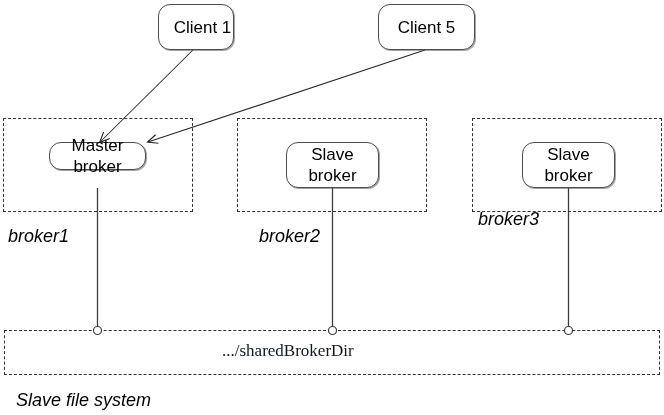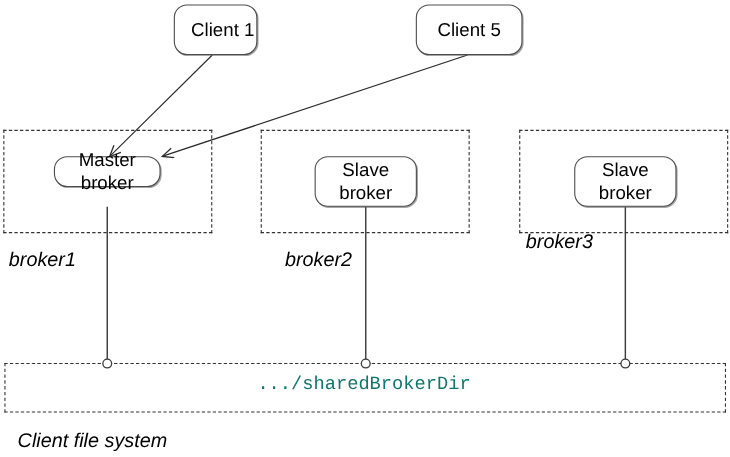--- a/index.html
+++ b/index.html
@@ -63,26 +63,25 @@
     font-style: italic;
     font-size: 18px;
     color: #000000;
     white-space: nowrap;
   }
 
   
   .mono-label {
     position: absolute;
     z-index: 2;
-    font-family: Liberation Mono, monospace;
+    font-family: Liberation Serif, serif;
     font-size: 17px;
     letter-spacing: 0px;
-    color: #0f766e;
+    color: #0f172a;
     white-space: nowrap;
-    margin-left: 12px;
   }
 </style>
 </head>
 <body>
 
 <div id="canvas">
 
   <svg class="layer below" viewBox="0 0 664 415">
     <defs>
       <marker id="arrowOpen" markerWidth="14" markerHeight="14" refX="10" refY="5" orient="auto" markerUnits="userSpaceOnUse">
@@ -129,21 +128,21 @@
   </div>
 
   <div class="caption" style="left:8px; top:226px;">broker1</div>
   <div class="caption" style="left:259px; top:226px;">broker2</div>
   <div class="caption" style="left:478px; top:209px;">broker3</div>
 
   <div class="group-box" style="left:4px; top:330px; width:656px; height:45px;"></div>
 
   <div class="mono-label" style="left:222px; top:341px;">.../sharedBrokerDir</div>
 
-  <div class="caption" style="left:16px; top:390px;">Client file system</div>
+  <div class="caption" style="left:16px; top:390px;">Slave file system</div>
 
   <svg class="layer above" viewBox="0 0 664 415">
     <circle cx="97.5" cy="330.5" r="4" fill="#ffffff" stroke="#3c3c3c" stroke-width="1.2"></circle>
     <circle cx="332.5" cy="330.5" r="4" fill="#ffffff" stroke="#3c3c3c" stroke-width="1.2"></circle>
     <circle cx="568.5" cy="330.5" r="4" fill="#ffffff" stroke="#3c3c3c" stroke-width="1.2"></circle>
   </svg>
 
 </div>
 
 </body></html>

